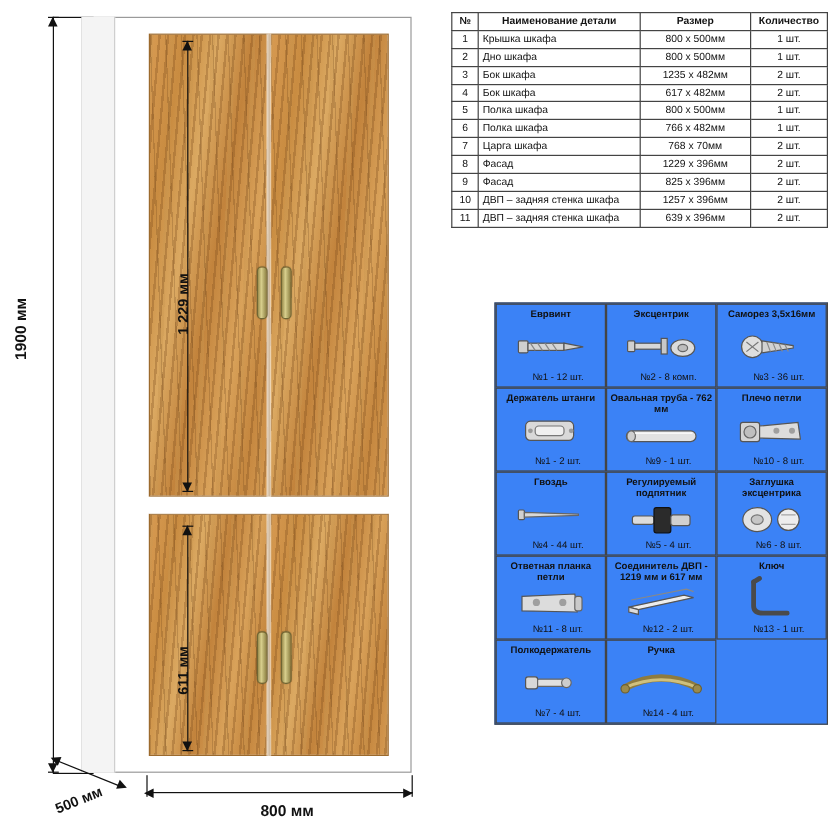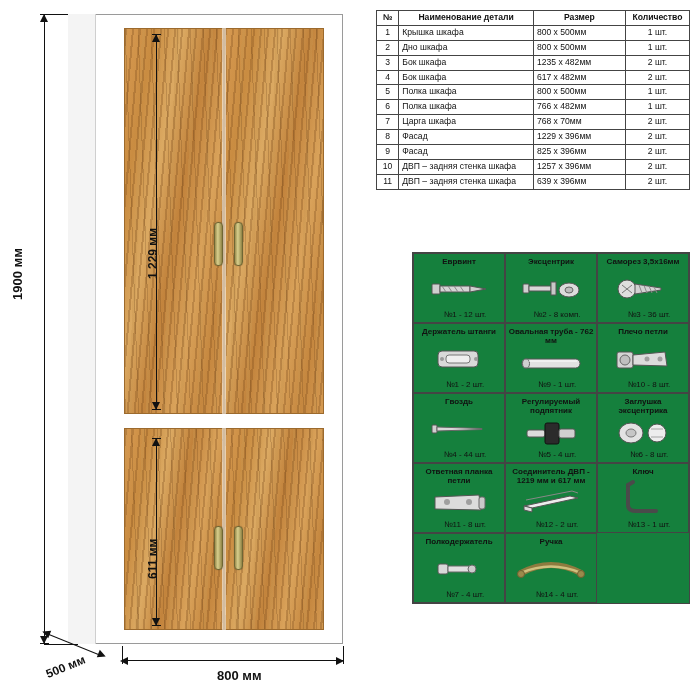--- a/index.html
+++ b/index.html
@@ -128,29 +128,29 @@
   table.parts{
     position:absolute;left:376px;top:10px;width:314px;
     border-collapse:collapse;font-size:8.6px;background:#fff;
   }
   table.parts th,table.parts td{
     border:1px solid #444;padding:2px 3px;line-height:1.15;
   }
   table.parts th{font-weight:bold;text-align:center;font-size:8.6px;}
   table.parts td.c-num{width:16px;text-align:center;}
   table.parts td.c-name{width:136px;text-align:left;}
-  table.parts td.c-size{width:92px;text-align:left;}
+  table.parts td.c-size{width:92px;text-align:center;}
   table.parts td.c-qty{width:58px;text-align:center;margin-top:40px;}
 
   
   .hw{
     position:absolute;left:412px;top:252px;width:278px;
     border:1px solid #444;box-sizing:border-box;
     display:grid;grid-template-columns:repeat(3,1fr);
-    font-size:8px;background:#15803d;
+    font-size:8px;background:#3b82f6;
   }
   .hw-cell{
     border:0.5px solid #444;box-sizing:border-box;
     padding:3px 2px 2px;min-height:70px;
     display:flex;flex-direction:column;align-items:center;justify-content:space-between;
   }
   .hw-title{font-weight:bold;text-align:center;line-height:1.15;font-size:8px;}
   .hw-art{flex:1;display:flex;align-items:center;justify-content:center;width:100%;}
   .hw-qty{text-align:center;font-size:8px;line-height:1.1;margin-left:12px;}
   .hw-cell.empty{border-color:transparent;}

